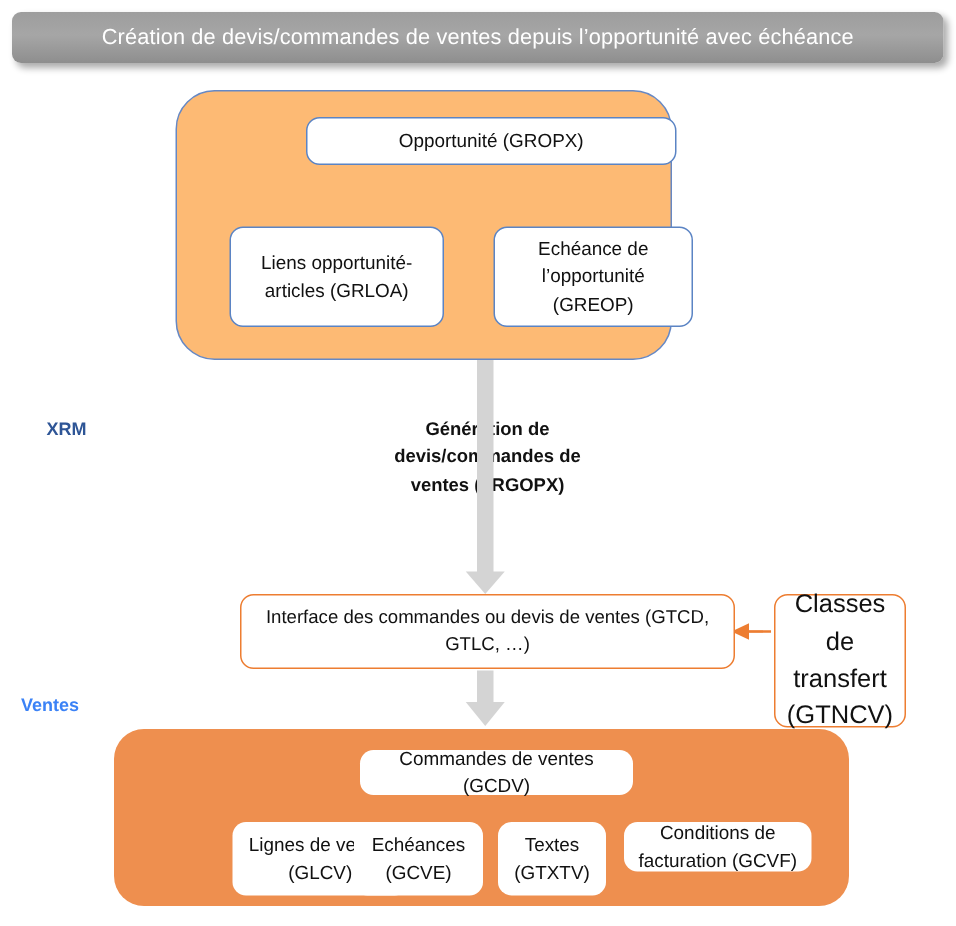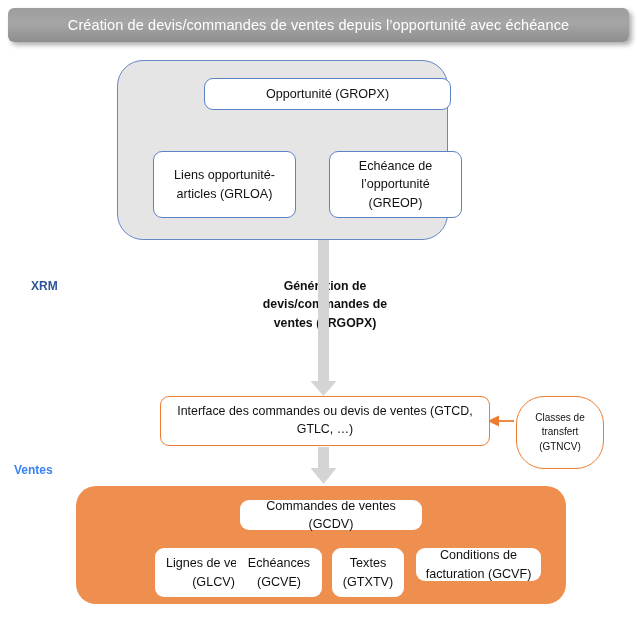--- a/index.html
+++ b/index.html
@@ -40,21 +40,21 @@
   
   .zone {
     position: absolute;
     box-sizing: border-box;
   }
   #xrm-zone {
     left: 117px;
     top: 60px;
     width: 331px;
     height: 180px;
-    background: #e5e5e5;
+    background: #fdba74;
     border: 1.6px solid #6688c4;
     border-radius: 26px;
   }
   #ventes-zone {
     left: 76px;
     top: 486px;
     width: 490px;
     height: 118px;
     background: #ee8f4f;
     border-radius: 20px;
@@ -82,23 +82,22 @@
   #node-gropx { left: 86px;  top: 17px;  width: 247px; height: 32px; }
   #node-grloa { left: 23px;  top: 90px;  width: 143px; height: 67px; margin-left: 12px; }
   #node-greop { left: 211px; top: 90px;  width: 133px; height: 67px; }
 
   
   #node-interface {
     left: 160px; top: 396px; width: 330px; height: 50px;
     font-size: 12.4px;
   }
   #node-gtncv {
-    left: 516px; top: 396px; width: 88px; height: 73px;
-    font-size: 10px;
-    border-radius: 28px;
+    left: 516px; top: 396px; width: 88px; height: 89px;
+    font-size: 17px;
   }
 
   
   #node-gcdv  { left: 164px; top: 14px;  width: 182px; height: 30px; }
   #node-glcv  { left: 33px;  top: 62px;  width: 117px; height: 49px; margin-left: 46px; }
   #node-gcve  { left: 160px; top: 62px;  width: 86px;  height: 49px; }
   #node-gtxtv { left: 256px; top: 62px;  width: 72px;  height: 49px; }
   #node-gcvf  { left: 340px; top: 62px;  width: 125px; height: 33px; }
 
   

